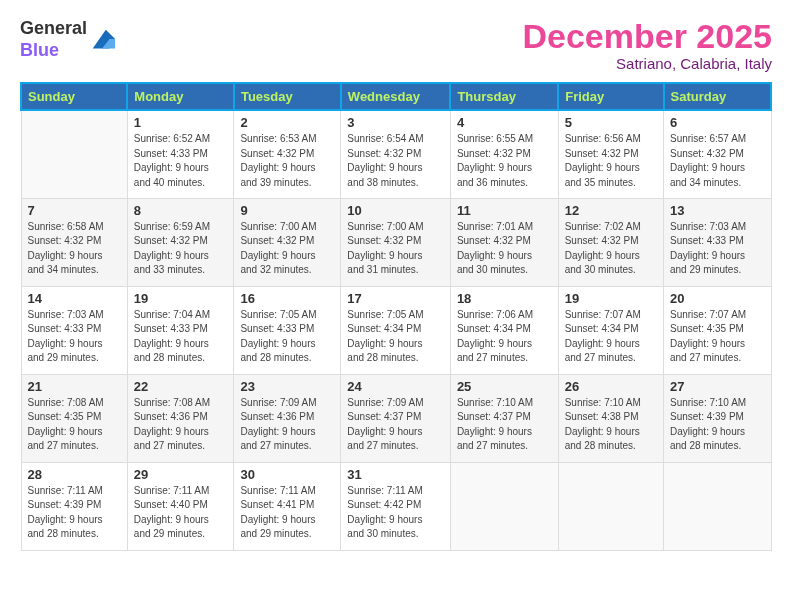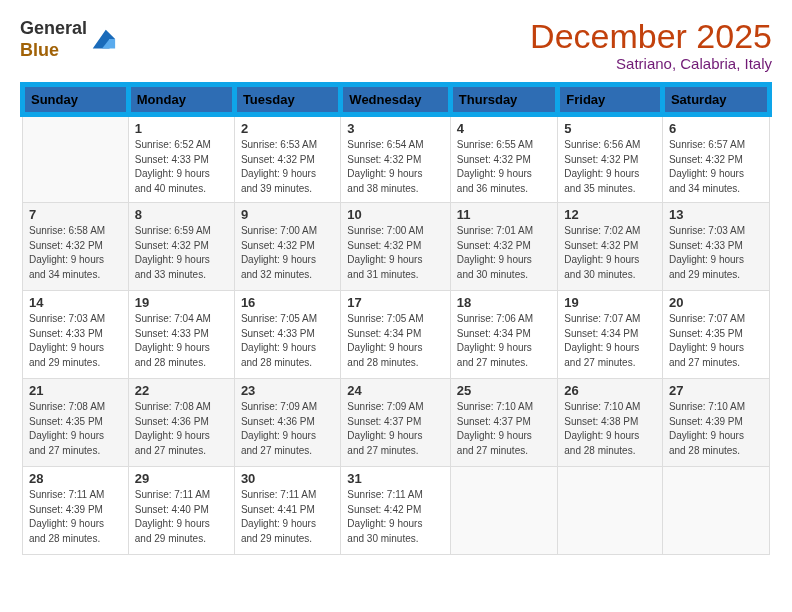--- a/index.html
+++ b/index.html
@@ -23,52 +23,52 @@
     .logo {
       display: flex;
       align-items: center;
     }
     .logo-text {
       font-size: 18px;
       font-weight: bold;
       line-height: 1.2;
     }
     .logo-text .general { color: #333; }
-    .logo-text .blue { color: #a16207; }
+    .logo-text .blue { color: #8b5cf6; }
     .logo-icon {
       width: 28px;
       height: 28px;
       margin-left: 2px;
     }
     .title-block {
       text-align: right;
     }
     .month-title {
       font-size: 34px;
-      font-weight: normal;
-      color: #c2410c;
+      font-weight: bold;
+      color: #ec4899;
       line-height: 1.1;
     }
     .location {
       font-size: 15px;
       color: #701a75;
     }
     .calendar {
       width: 100%;
       border-collapse: collapse;
       border: 1px solid #ccc;
     }
     .calendar th {
       background-color: #2e6db4;
-      color: #000000;
+      color: #bef264;
       font-size: 13px;
       font-weight: bold;
       padding: 5px 6px;
       text-align: left;
-      border: 5px solid #0ea5e9;
+      border: 2px solid #0ea5e9;
     }
     .calendar td {
       vertical-align: top;
       padding: 4px 6px;
       border: 1px solid #ddd;
       width: 113px;
       height: 88px;
       font-size: 10.5px;
       color: #333;
       background: #fff;

